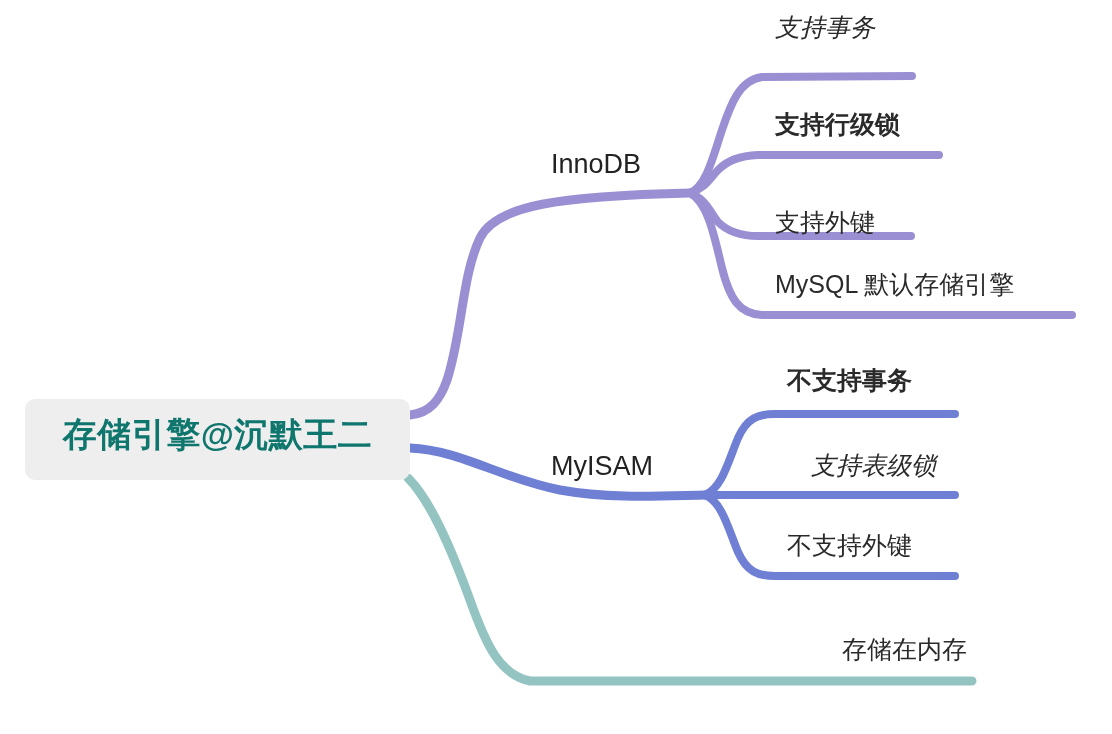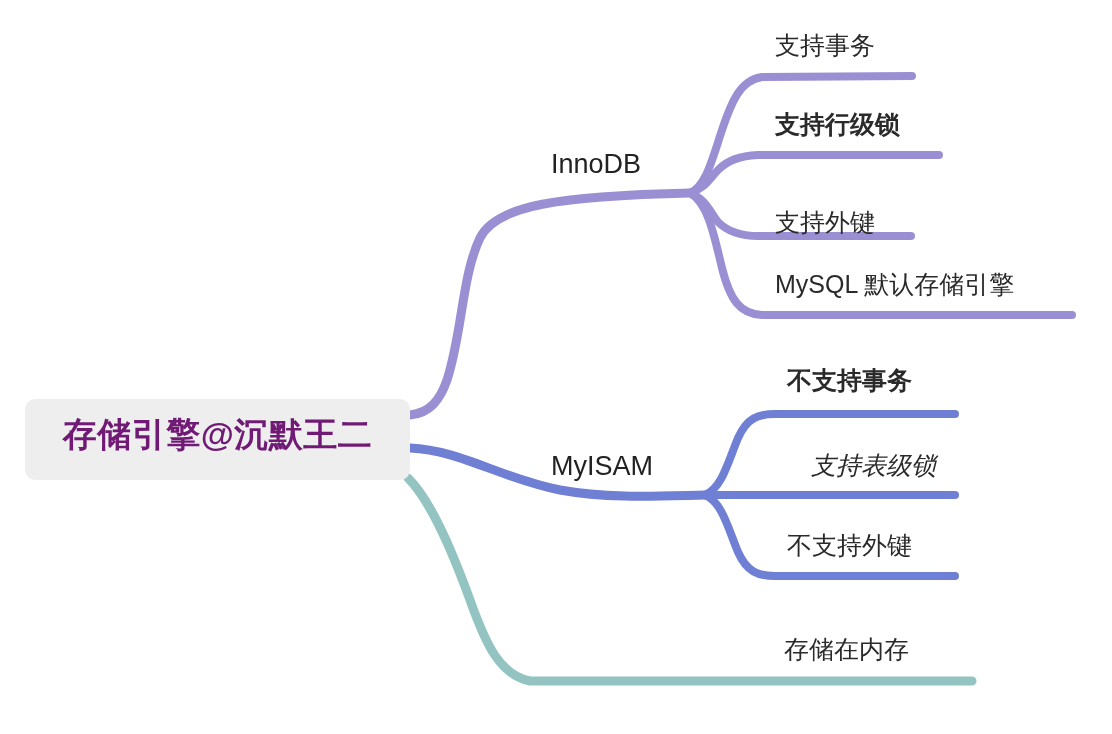--- a/index.html
+++ b/index.html
@@ -49,21 +49,21 @@
   #root-node .node-label {
     left: 0;
     top: 0;
     width: 385px;
     height: 69px;
     display: flex;
     align-items: center;
     justify-content: center;
     font-size: 34px;
     font-weight: 700;
-    color: #701a75;
+    color: #0f766e;
     letter-spacing: 0.5px;
   }
   
   .l1-label {
     font-size: 27px;
     font-weight: 400;
     color: #222222;
     text-align: center;
   }
   
@@ -103,29 +103,29 @@
 
   <div id="root-node">
     <div class="node-label">存储引擎@沉默王二</div>
   </div>
 
   <div class="node-label l1-label" style="left:551px; top:151px;">InnoDB</div>
 
   <div class="node-label l1-label" style="left:551px; top:453px;">MyISAM</div>
 
 
-  <div class="node-label l2-label" style="left:775px; top:33px;">支持事务</div>
+  <div class="node-label l2-label" style="left:775px; top:15px;font-style:italic;">支持事务</div>
 
   <div class="node-label l2-label" style="left:775px; top:112px;font-weight:bold;">支持行级锁</div>
 
   <div class="node-label l2-label" style="left:775px; top:210px;">支持外键</div>
 
   <div class="node-label l2-label" style="left:775px; top:272px;">MySQL 默认存储引擎</div>
 
   <div class="node-label l2-label" style="left:787px; top:368px;font-weight:bold;">不支持事务</div>
 
   <div class="node-label l2-label" style="left:811px; top:453px;font-style:italic;">支持表级锁</div>
 
   <div class="node-label l2-label" style="left:787px; top:533px;">不支持外键</div>
 
-  <div class="node-label l2-label" style="left:784px; top:637px;">存储在内存</div>
+  <div class="node-label l2-label" style="left:842px; top:637px;">存储在内存</div>
 
 </div>
 
 </body></html>

